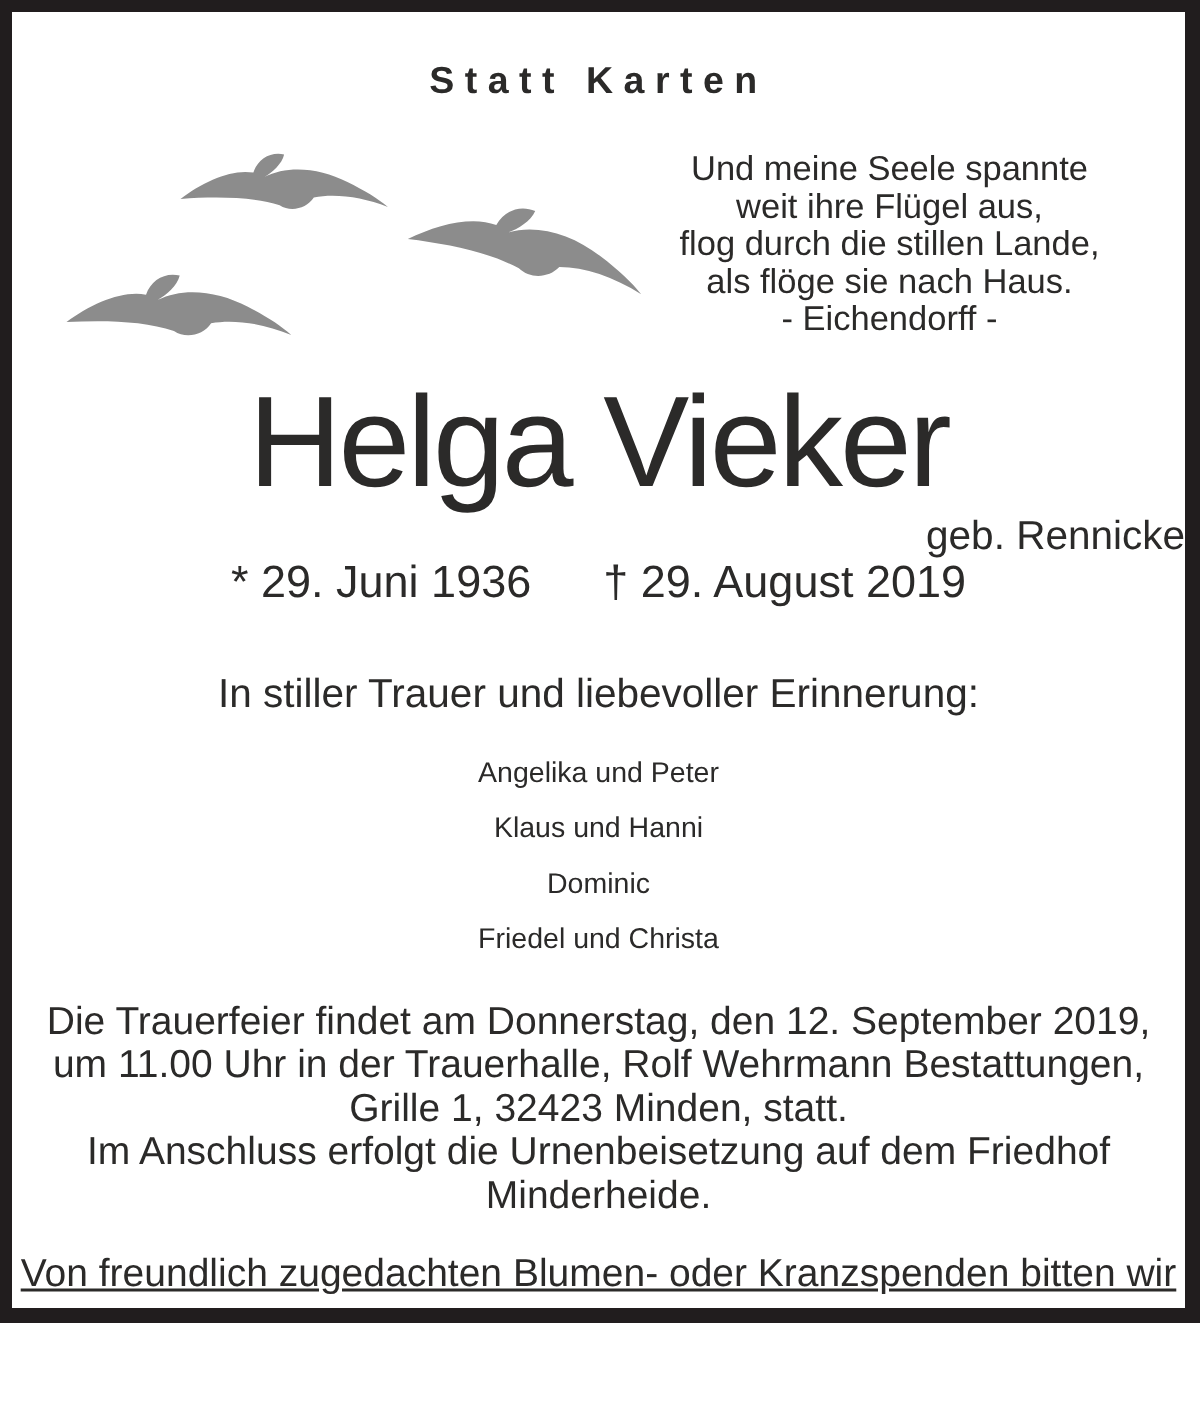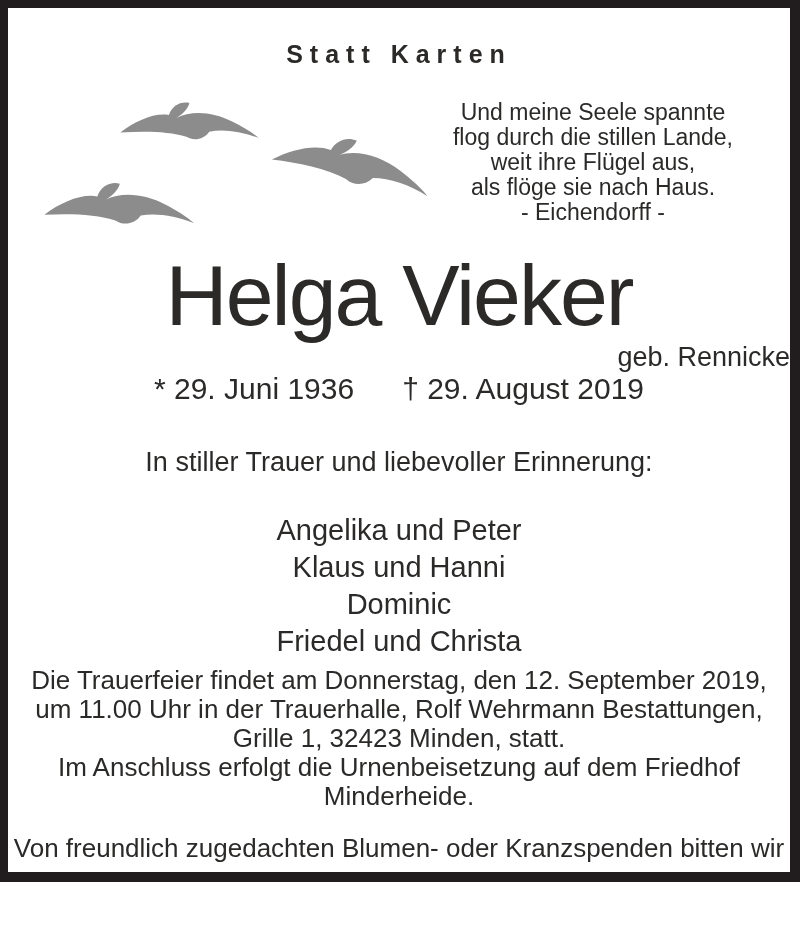--- a/index.html
+++ b/index.html
@@ -34,23 +34,23 @@
     top:237px;
     font-size:86px;line-height:100px;font-weight:400;letter-spacing:-2px;
   }
   .maiden-name{top:334px;font-size:27px;text-align:right;}
   .dates{
     top:364px;
     display:flex;justify-content:center;gap:48px;
     font-size:30px;
   }
   .intro{top:439px;font-size:27px;}
-  .mourners{top:504px;font-size:29px;line-height:37px;}
+  .mourners{top:489px;font-size:19px;line-height:37px;}
   .funeral{top:658px;font-size:26px;line-height:29px;}
-  .donation{top:825px;font-size:26px;line-height:31px;}
+  .donation{top:825px;font-size:26px;line-height:31px;text-decoration:underline;}
 </style>
 </head>
 <body>
 
 <div class="page">
 
   <div class="abs header">Statt Karten</div>
 
   <div class="bird bird-1">
     <svg viewBox="0 0 160 60" preserveAspectRatio="none" aria-hidden="true">
@@ -63,22 +63,22 @@
     </svg>
   </div>
   <div class="bird bird-3">
     <svg viewBox="0 0 160 60" preserveAspectRatio="none" aria-hidden="true">
       <path d="M2,36 C20,24 42,16 58,20 C62,10 72,5 82,8 C80,15 72,21 66,24 C84,16 108,20 128,32 C140,39 150,46 157,53 C138,44 118,40 102,42 C96,50 84,52 76,46 C56,38 28,36 2,36 Z"></path>
     </svg>
   </div>
 
   <div class="poem">
     <div>Und meine Seele spannte</div>
+    <div>weit ihre Flügel aus,</div>
     <div>flog durch die stillen Lande,</div>
-    <div>weit ihre Flügel aus,</div>
     <div>als flöge sie nach Haus.</div>
     <div>- Eichendorff -</div>
   </div>
 
   <div class="abs deceased-name">Helga Vieker</div>
 
   <div class="abs maiden-name">geb. Rennicke</div>
 
   <div class="abs dates">
     <span>* 29. Juni 1936</span>

